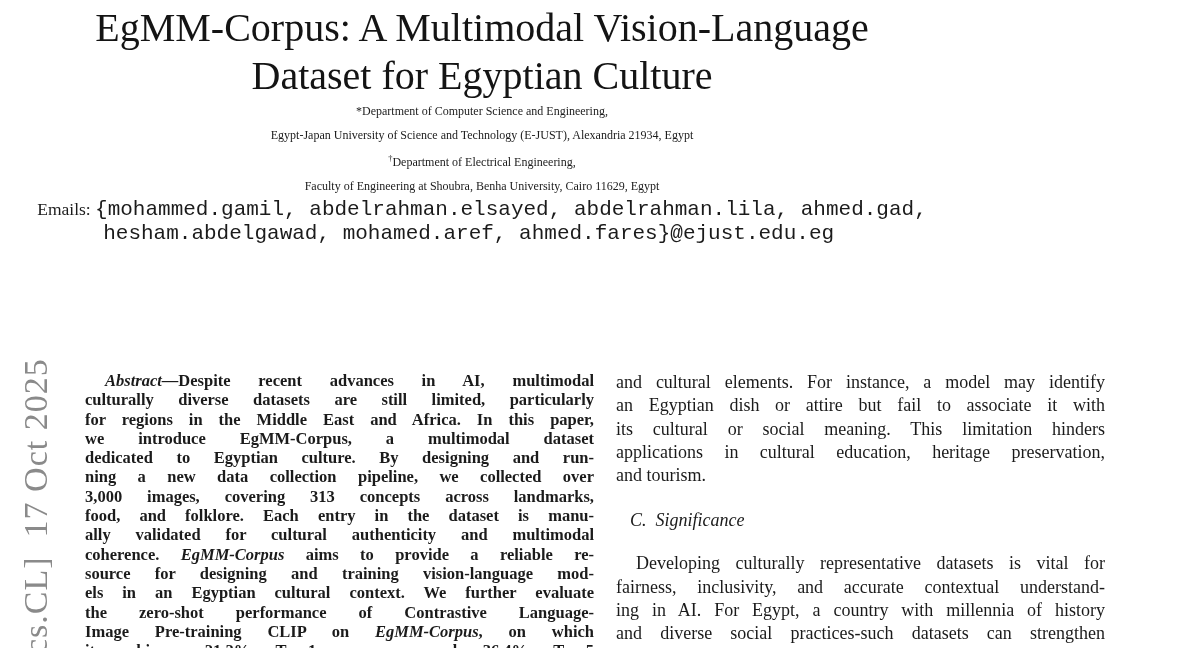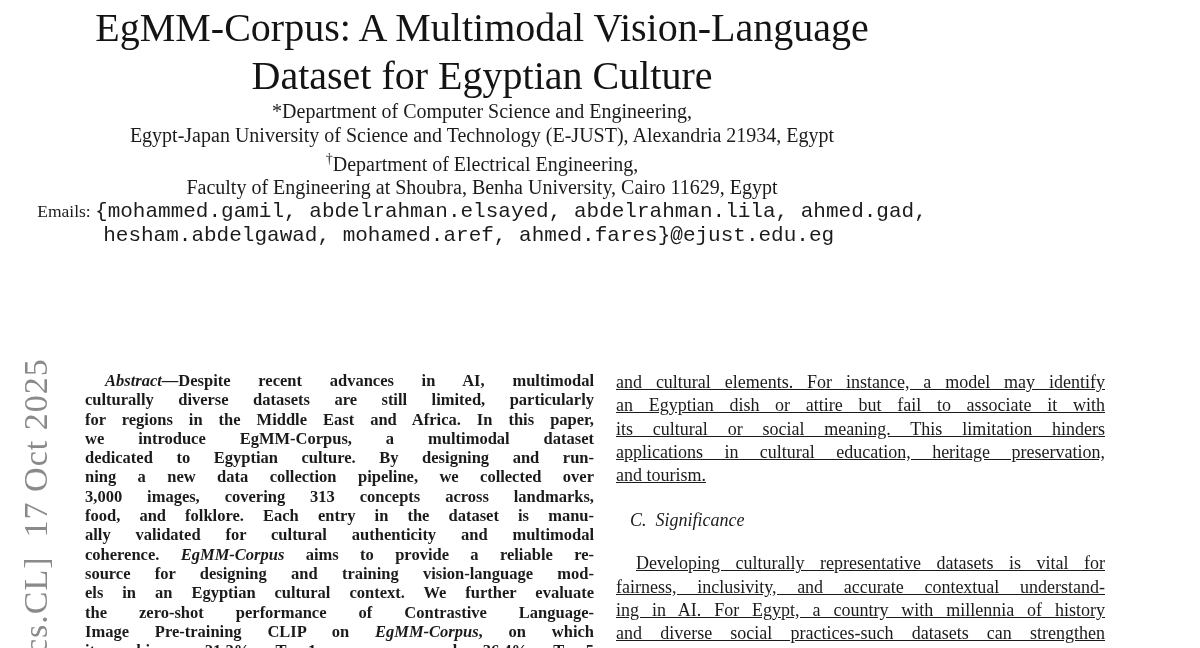--- a/index.html
+++ b/index.html
@@ -22,33 +22,33 @@
     line-height: 44px;
     letter-spacing: 1px;
     color: #8a8a8a;
     white-space: pre;
   }
 
   
   .header { position: absolute; top: 4px; left: 0; width: 964px; text-align: center; }
   .title-line { font-size: 40px; line-height: 48px; color: #141414; }
   .authors { margin-top: 38px; font-size: 19px; line-height: 22.5px; }
-  .affils { font-size: 20px; line-height: 23.6px; }
+  .affils { font-size: 12px; line-height: 23.6px; }
   .emails { font-size: 17.5px; line-height: 23.6px; }
   .email-block { display: inline-block; text-align: left; }
   .mono { font-family: "Liberation Mono", monospace; font-size: 21px; }
   .email-line2 { padding-left: 66px; }
   sup { font-size: 70%; }
 
   
   .col { position: absolute; top: 371px; }
   .col-left  { left: 85px;  width: 509px; font-weight: bold; font-size: 16.5px; }
   .col-left  .ln { line-height: 19.3px; }
   .col-right { left: 616px; width: 489px; font-size: 18px; }
-  .col-right .ln { line-height: 23.3px; text-decoration: underline; }
+  .col-right .ln { line-height: 23.3px; }
 
   .ln { text-align: justify; text-align-last: justify; }
   .ln.last { text-align-last: left; }
   .ln.indent { text-indent: 20px; }
   .ln .i { font-style: italic; }
 
   .sec-heading {
     font-style: italic;
     font-size: 18px;
     line-height: 23px;

